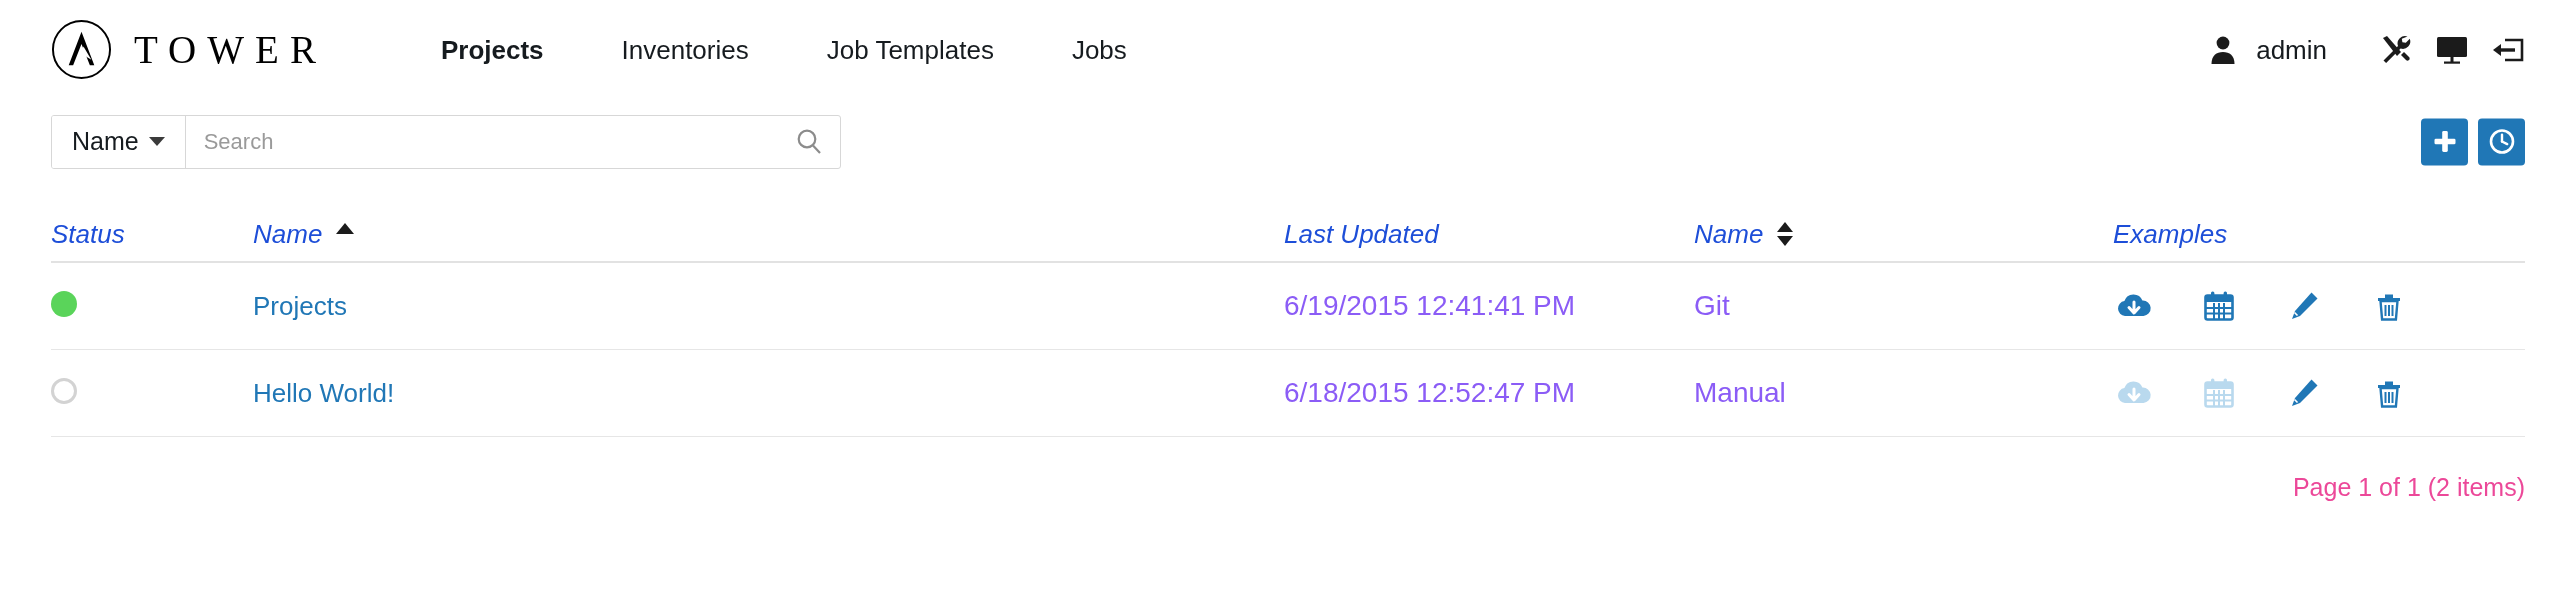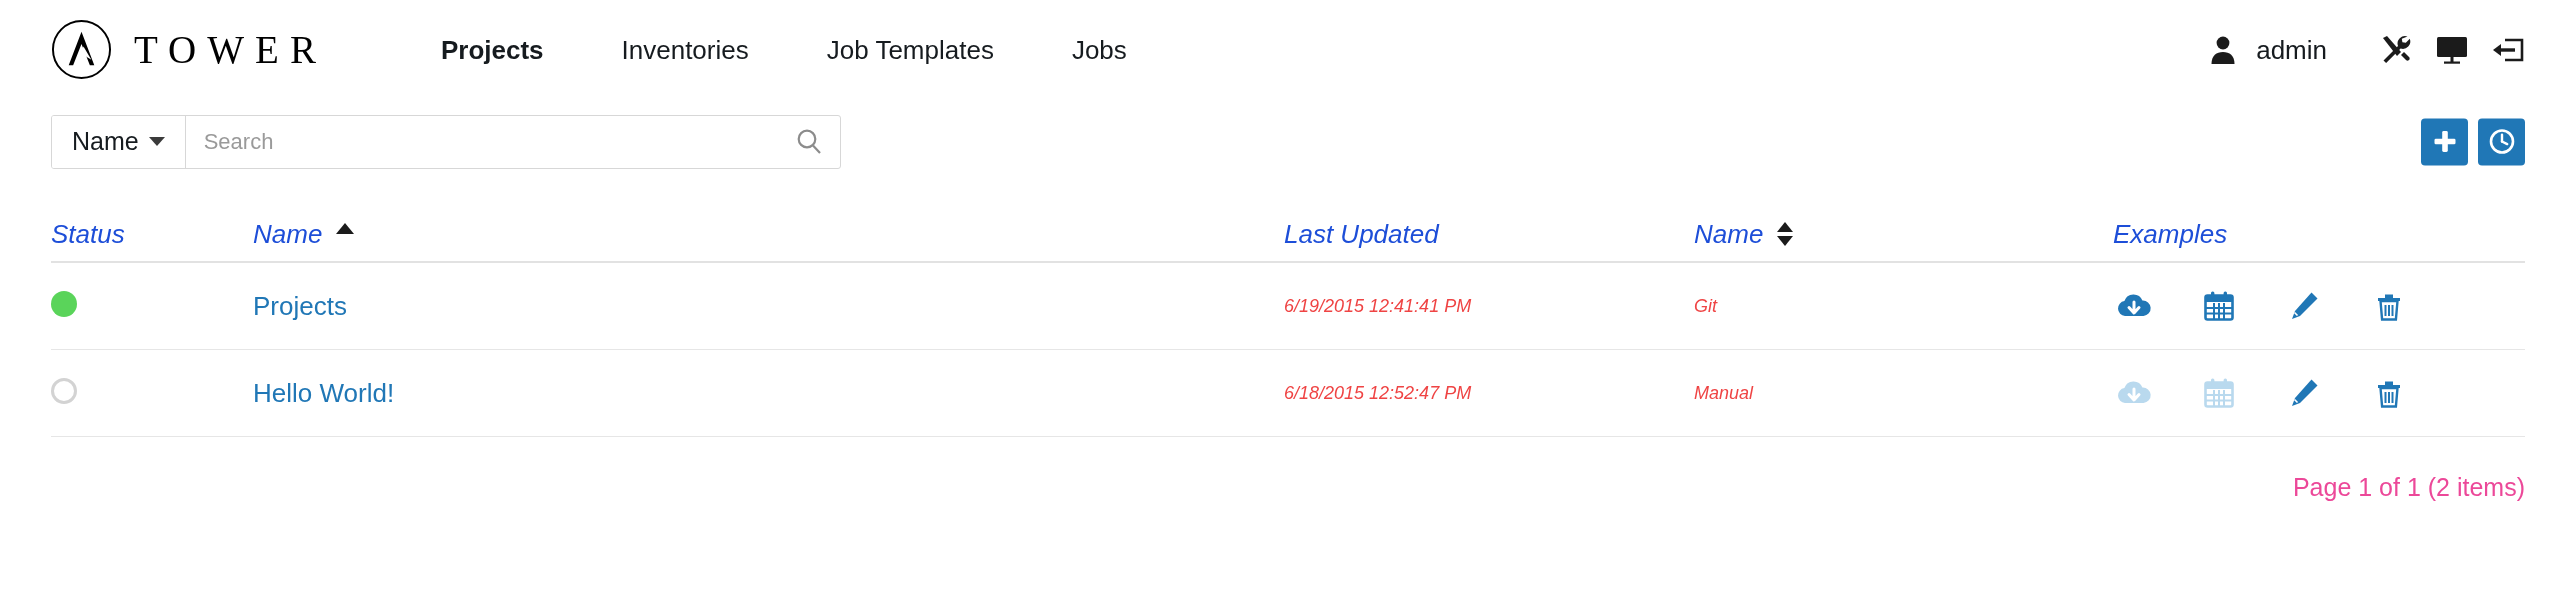--- a/index.html
+++ b/index.html
@@ -216,24 +216,23 @@
   }
   .sort-both i {
     width: 0; height: 0; display: block;
     border-left: 8px solid transparent;
     border-right: 8px solid transparent;
   }
   .sort-both i.up   { border-bottom: 10px solid #1b1b1b; }
   .sort-both i.down { border-top: 10px solid #1b1b1b; }
 
   .cell {
-    font-size: 18px;
-    color: #ef4444;
-    line-height: 1;
-    font-style: italic;
+    font-size: 28px;
+    color: #8b5cf6;
+    line-height: 1;
   }
   .name-link {
     font-size: 26px;
     color: #2077b6;
     text-decoration: none;
     cursor: pointer;
     line-height: 1;
   }
   .dot {
     width: 26px; height: 26px;

